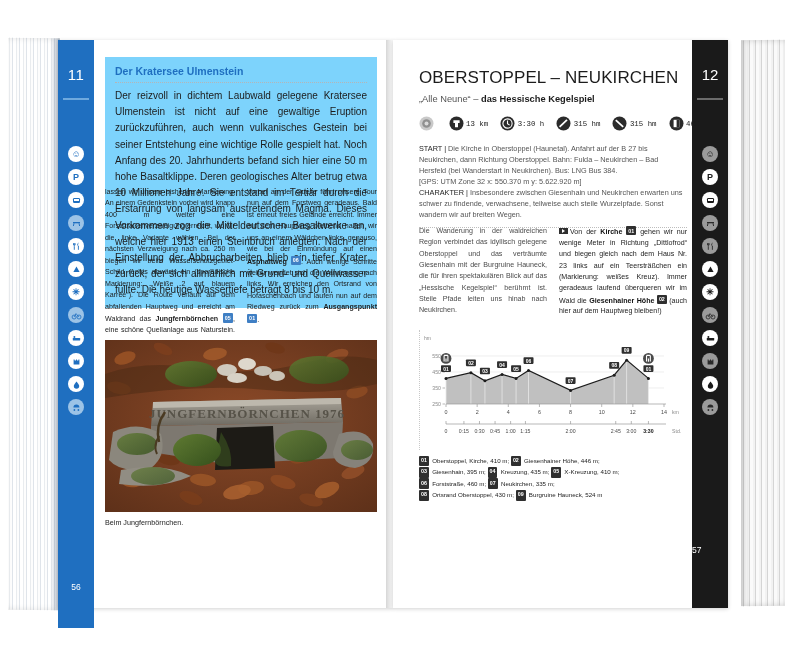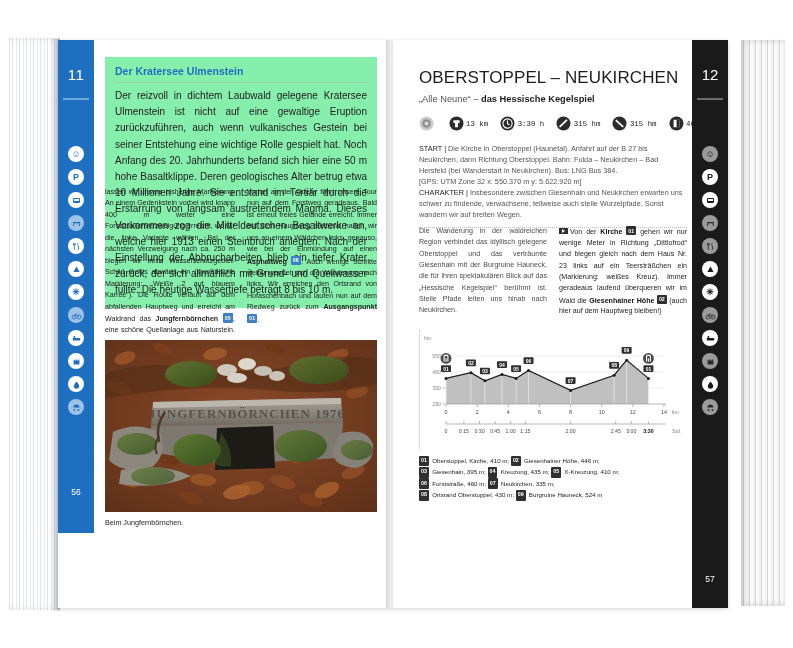--- a/index.html
+++ b/index.html
@@ -46,21 +46,21 @@
     box-shadow: inset 3px 0 6px rgba(0,0,0,.18);
   }
 
   
   .page-left {
     position:absolute; left:58px; top:40px; width:335px; height:568px;
     background:#ffffff;
     box-shadow: 0 1px 4px rgba(0,0,0,.18);
   }
   .tab-left {
-    position:absolute; left:0; top:0; width:36px; height:493px;
+    position:absolute; left:0; top:0; width:36px; height:588px;
     background:#1f6fc0;
   }
   .tab-left .tabnum {
     position:absolute; left:0; top:26px; width:36px; text-align:center;
     color:#ffffff; font-size:15px; letter-spacing:.5px;
   }
   .tab-left .tabrule {
     position:absolute; left:5px; top:58px; width:26px; height:2px;
     background:#6ea9de;
   }
@@ -73,21 +73,21 @@
     display:flex; align-items:center; justify-content:center;
     font-size:9px; line-height:1; color:#1f6fc0; font-weight:bold;
     overflow:hidden;
   }
   .ico.dim { background:#9cc3e6; color:#1f6fc0; }
 
   .lp-body { position:absolute; left:36px; top:0; right:0; bottom:0; }
 
   .boxed-note {
     position:absolute; left:11px; top:17px; width:272px;
-    background:#86efac;
+    background:#7dd3fc;
     padding:8px 10px 10px 10px;
   }
   .boxed-note h3 {
     margin:0 0 5px 0; color:#1f6fc0; font-size:10.5px; font-weight:bold;
   }
   .boxed-note .dotrule {
     border-top:1px dotted #b5b5b5; margin:0 0 5px 0;
   }
   .boxed-note p {
     margin:0; font-size:10px; line-height:1.62; color:#1c1c1c;
@@ -142,21 +142,21 @@
     position:absolute; left:5px; top:58px; width:26px; height:2px;
     background:#6b6b6b;
   }
   .icon-col-right { position:absolute; left:5px; top:106px; width:26px; }
   .ico-d { width:16px; height:16px; border-radius:50%;
     background:#9b9b9b; margin:0 auto 7px auto;
     display:flex; align-items:center; justify-content:center;
     font-size:9px; color:#1a1a1a; font-weight:bold; overflow:hidden; }
   .ico-d.bright { background:#ffffff; color:#1a1a1a; }
   .folio-right {
-    position:absolute; left:0; bottom:24px; width:36px; text-align:center;
+    position:absolute; left:0; bottom:53px; width:36px; 
     color:#ffffff; font-size:8.5px;
   }
 
   .rp-body { position:absolute; left:0; top:0; right:36px; bottom:0; }
 
   .tour-title {
     position:absolute; left:26px; top:28px; width:266px;
     font-size:17px; color:#1c1c1c; letter-spacing:.1px;
   }
   .tour-sub {

